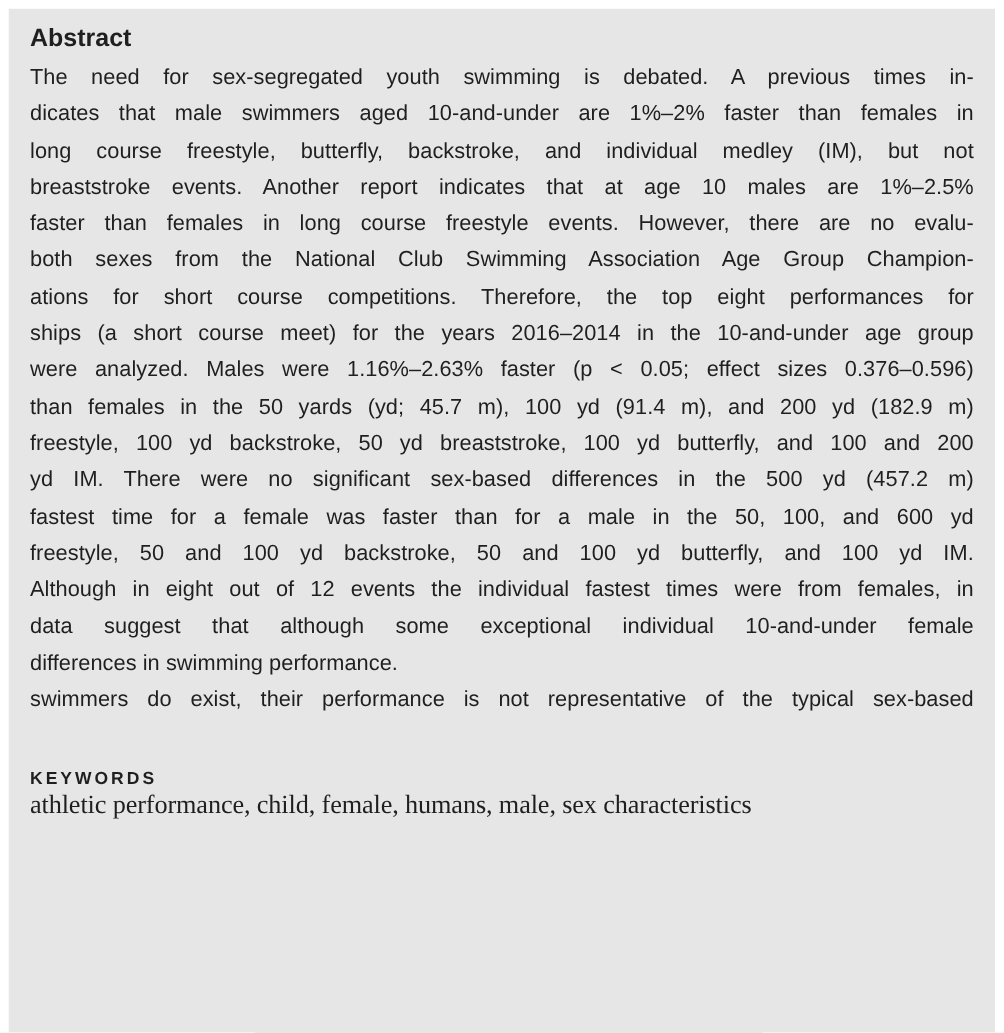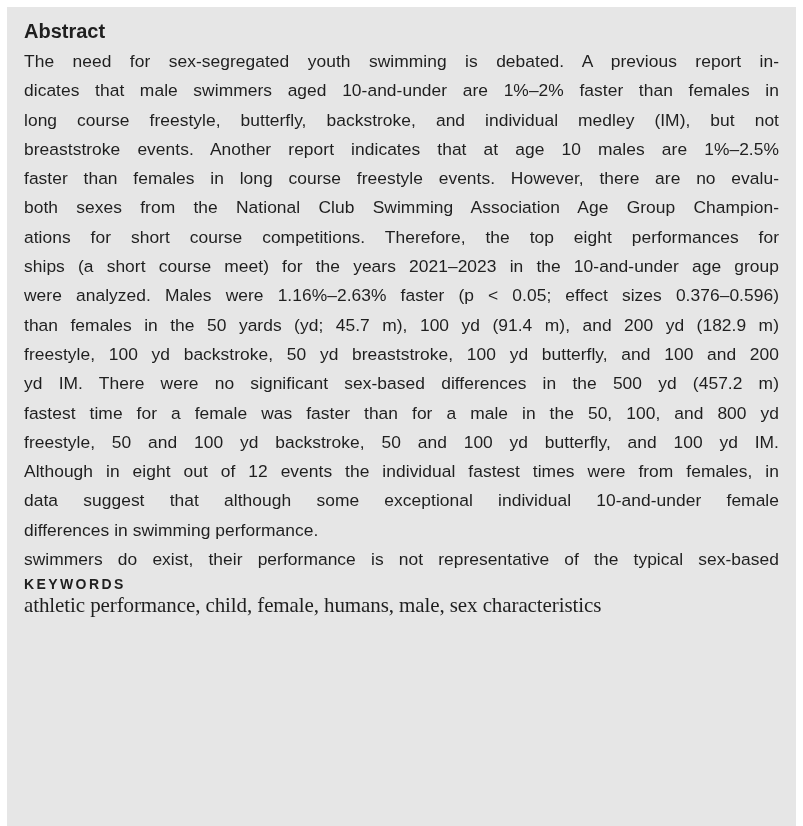--- a/index.html
+++ b/index.html
@@ -24,51 +24,52 @@
     font-size: 17.4px;
     line-height: 29.3px;
     text-align: justify;
     hyphens: manual;
     margin: 0;
     letter-spacing: 0.05px;
   }
   .abstract-body .ln { display: block; text-align-last: justify; white-space: nowrap; }
   .abstract-body .ln.last { text-align-last: left; }
   .keywords-label {
+    margin-top: 38px;
     font-weight: bold;
     font-size: 14px;
     letter-spacing: 2.4px;
     line-height: 20px;
   }
   .keywords-list {
     font-size: 21px;
     line-height: 22px;
     letter-spacing: -0.1px;
     font-family: Liberation Serif, serif;
   }
 </style>
 </head>
 <body>
 
 <div class="abstract-box">
   <div class="abstract-title">Abstract</div>
   <p class="abstract-body">
-    <span class="ln">The need for sex-segregated youth swimming is debated. A previous report in-</span>
+    <span class="ln">The need for sex-segregated youth swimming is debated. A previous times in-</span>
     <span class="ln">dicates that male swimmers aged 10-and-under are 1%–2% faster than females in</span>
     <span class="ln">long course freestyle, butterfly, backstroke, and individual medley (IM), but not</span>
     <span class="ln">breaststroke events. Another report indicates that at age 10 males are 1%–2.5%</span>
     <span class="ln">faster than females in long course freestyle events. However, there are no evalu-</span>
     <span class="ln">both sexes from the National Club Swimming Association Age Group Champion-</span>
     <span class="ln">ations for short course competitions. Therefore, the top eight performances for</span>
-    <span class="ln">ships (a short course meet) for the years 2021–2023 in the 10-and-under age group</span>
+    <span class="ln">ships (a short course meet) for the years 2016–2014 in the 10-and-under age group</span>
     <span class="ln">were analyzed. Males were 1.16%–2.63% faster (p &lt; 0.05; effect sizes 0.376–0.596)</span>
     <span class="ln">than females in the 50 yards (yd; 45.7 m), 100 yd (91.4 m), and 200 yd (182.9 m)</span>
     <span class="ln">freestyle, 100 yd backstroke, 50 yd breaststroke, 100 yd butterfly, and 100 and 200</span>
     <span class="ln">yd IM. There were no significant sex-based differences in the 500 yd (457.2 m)</span>
-    <span class="ln">fastest time for a female was faster than for a male in the 50, 100, and 800 yd</span>
+    <span class="ln">fastest time for a female was faster than for a male in the 50, 100, and 600 yd</span>
     <span class="ln">freestyle, 50 and 100 yd backstroke, 50 and 100 yd butterfly, and 100 yd IM.</span>
     <span class="ln">Although in eight out of 12 events the individual fastest times were from females, in</span>
     <span class="ln">data suggest that although some exceptional individual 10-and-under female</span>
     <span class="ln last">differences in swimming performance.</span>
     <span class="ln">swimmers do exist, their performance is not representative of the typical sex-based</span>
   </p>
   <div class="keywords-label">KEYWORDS</div>
   <div class="keywords-list">athletic performance, child, female, humans, male, sex characteristics</div>
 </div>
 

